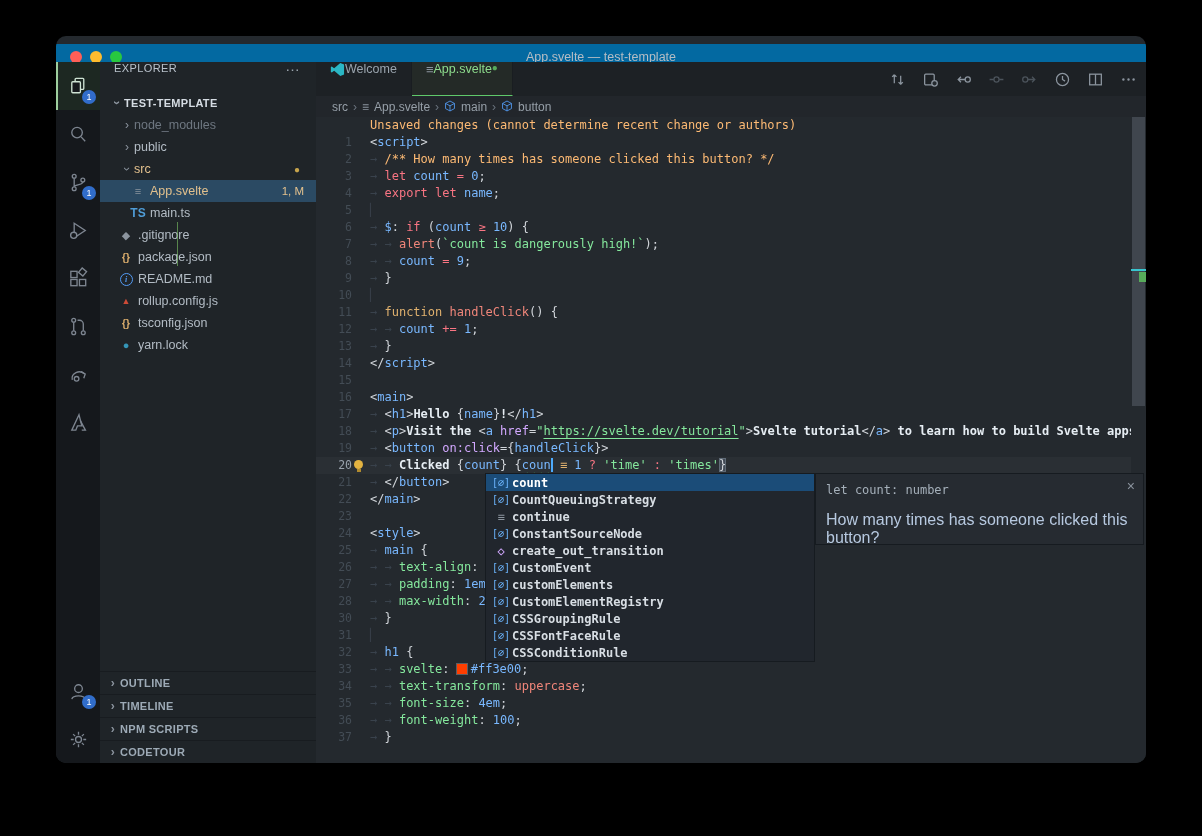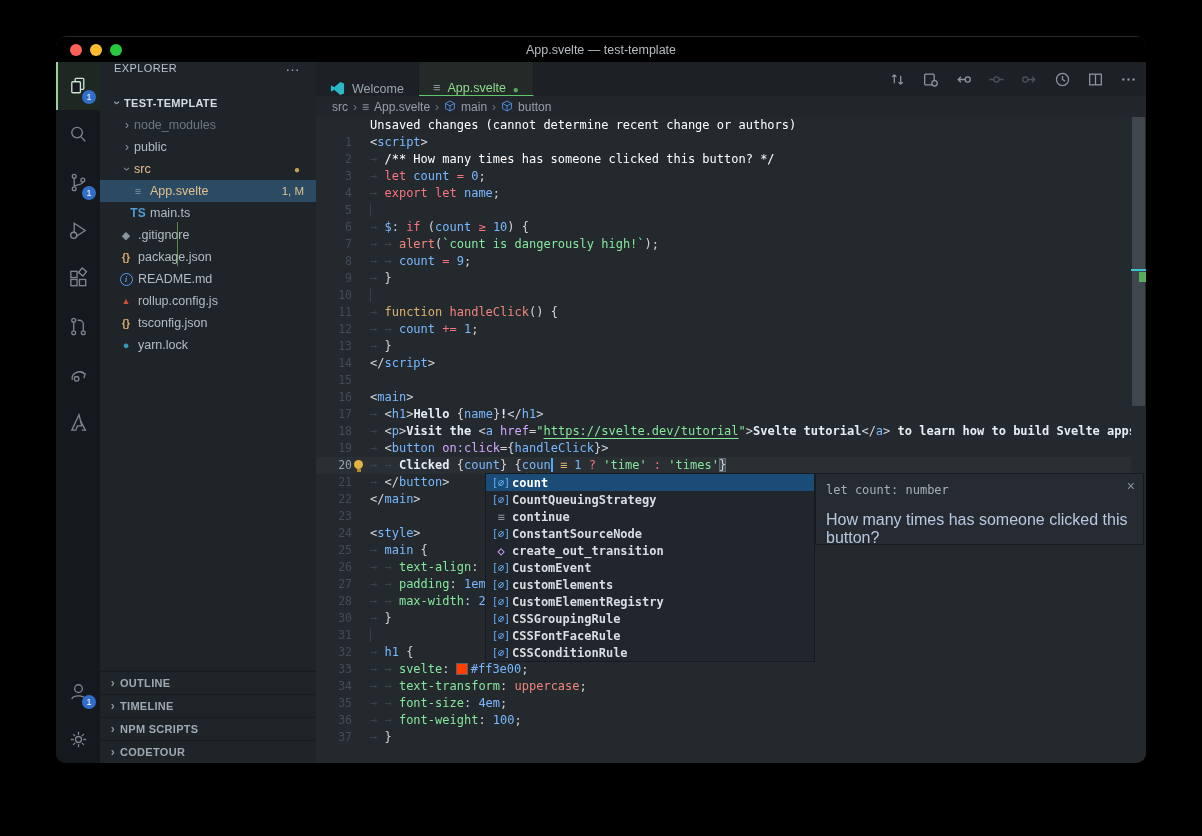--- a/index.html
+++ b/index.html
@@ -1,21 +1,21 @@
 <!DOCTYPE html>
 <html><head>
 <meta charset="utf-8">
 <style>
   html,body{margin:0;padding:0}
   body{width:1202px;height:836px;background:#000;position:relative;overflow:hidden;
        font-family:"Liberation Sans",sans-serif;-webkit-font-smoothing:antialiased}
   .window{position:absolute;left:56px;top:36px;width:1090px;height:727px;background:#24292e;
           border-radius:10px;overflow:hidden;box-shadow:0 30px 80px rgba(0,0,0,.85)}
   
-  .titlebar{position:absolute;left:0;top:1px;right:0;height:26px;background:#000000;
+  .titlebar{position:absolute;left:0;top:8px;right:0;height:26px;background:#0369a1;
             display:flex;align-items:center;justify-content:center;color:#b6bdc4;font-size:12.5px}
   .lights{position:absolute;left:14px;top:7px;display:flex;gap:8px}
   .light{width:12px;height:12px;border-radius:50%}
   .l-red{background:#ff5f57}.l-yellow{background:#febc2e}.l-green{background:#28c840}
   
   .activitybar{position:absolute;left:0;top:26px;width:44px;bottom:0;background:#15181c;
                display:flex;flex-direction:column;align-items:center}
   .ab-item{width:44px;height:48px;display:flex;align-items:center;justify-content:center;position:relative;flex:none}
   .ab-item svg{width:23px;height:23px;stroke:#7d8590;fill:none;stroke-width:1.4}
   .ab-item.active{box-shadow:inset 2px 0 0 #9ece9e;background:#1d2822}
@@ -45,42 +45,42 @@
            font:italic bold 8px "Liberation Serif",serif;line-height:11px}
   .row-badge{margin-left:auto;padding-right:12px;font-size:11.5px;color:#e2c08d}
   .row-dot{margin-left:auto;padding-right:16px;color:#c7a44c;font-size:10px}
   .src-guide{position:absolute;left:77px;top:160px;width:1px;height:44px;background:rgba(135,215,108,.55)}
   .sb-sections{position:absolute;left:0;right:0;bottom:0}
   .sb-sec{height:22px;display:flex;align-items:center;border-top:1px solid #181c20;color:#9daab6;
           font-size:11px;font-weight:bold;letter-spacing:.3px;padding-left:6px}
   
   .editor{position:absolute;left:260px;top:26px;right:0;bottom:0;background:#24292e}
   .tabstrip{position:absolute;left:0;top:0;right:0;height:34px;background:#1d2125;display:flex;border-bottom:1px solid #191d21}
-  .tab{display:flex;align-items:flex-end;gap:7px;padding:0 14px;font-size:12.5px;color:#9aa4ae;
+  .tab{display:flex;align-items:flex-start;gap:0;padding:0 14px;font-size:12.5px;color:#9aa4ae;
        border-right:1px solid #191d21;height:34px;box-sizing:border-box}
   .tab.active{background:#242a27;color:#8ddb8c;border-bottom:1.5px solid #5fc96a}
   .tab-dot{color:#57ab5a;font-size:10px}
   .tab .ticon{font-size:13px;color:#8b949e}
   .actions{position:absolute;right:6px;top:0;height:34px;display:flex;align-items:center;gap:9px}
   .act{width:24px;height:24px;display:flex;align-items:center;justify-content:center}
   .act svg{width:17px;height:17px;stroke:#8b949e;fill:none;stroke-width:1.2}
   .act.disabled svg{stroke:#4b535b}
   .breadcrumb{position:absolute;left:0;top:34px;right:0;height:21px;background:#22262b;display:flex;align-items:center;
               padding-left:16px;font-size:12px;color:#969fa8;gap:5px}
   .bc-sep{color:#6a737d;font-size:12px}
   .bc-cube{color:#539bf5;font-size:11px}
   .bc-lines{color:#8b949e;font-size:12px}
   
   .code{position:absolute;left:0;top:55px;right:15px;bottom:0;overflow:hidden}
   .crow{height:17px;line-height:17px;display:flex;white-space:pre;position:relative;
         font-family:"DejaVu Sans Mono",monospace;font-size:12px;color:#d1d5da}
   .crow.cur-line{background:rgba(255,255,255,.03)}
   .gut{width:36px;text-align:right;color:#434c55;flex:none;font-size:11.5px}
   .ct{padding-left:18px}
-  .tk-k{color:#f97583}.tk-v{color:#79b8ff}.tk-s{color:#85e89d}.tk-c{color:#ffffff}
+  .tk-k{color:#f97583}.tk-v{color:#79b8ff}.tk-s{color:#85e89d}.tk-c{color:#fdba74}
   .tk-o{color:#e0b16e}.tk-r{color:#f0867a}.tk-p{color:#d1d5da}
   .tk-b{color:#e6edf3;font-weight:bold}.tk-pu{color:#d2a8ff}.tk-n{color:#79b8ff}
   .tk-prop{color:#85e89d}.tk-ws{color:#39424c}
   .tk-u{color:#85e89d;text-decoration:underline;text-underline-offset:3px}
   .tk-sq{color:#79b8ff;text-decoration:underline wavy #46c55a;text-decoration-thickness:1px;text-underline-offset:3px}
   .tk-box{color:#d1d5da;background:#424a55;box-shadow:inset 0 0 0 1px #5f6a76}
   .cursor{display:inline-block;width:0;border-left:2px solid #4daafc;height:14px;vertical-align:-3px}
   .swatch{display:inline-block;width:10px;height:10px;background:#ff3e00;margin:0 4px 0 0;vertical-align:-1px;
           outline:1px solid rgba(255,255,255,.25)}
   .gut.bright{color:#98a2ac}

